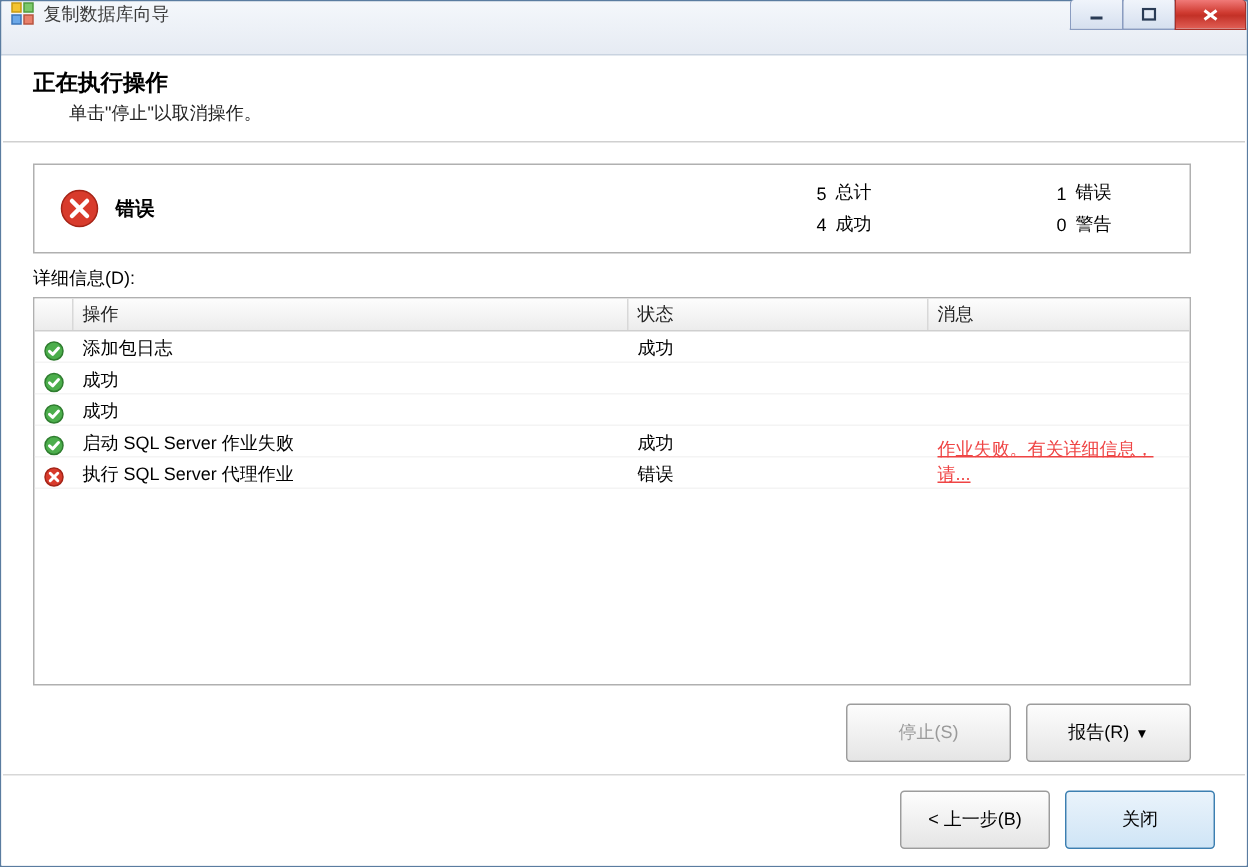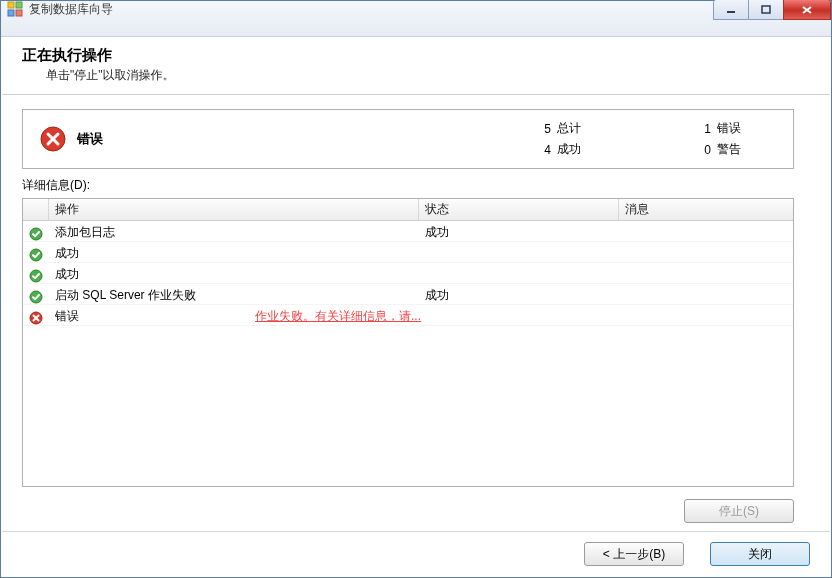--- a/index.html
+++ b/index.html
@@ -108,33 +108,33 @@
   .cell-icon{width:26px;display:flex;align-items:center;justify-content:center;}
   .cell-action{width:370px;}
   .cell-status{width:200px;}
   .cell-msg{flex:1;}
   .cell-msg a{color:#ef4444;text-decoration:underline;cursor:pointer;}
   .btn-row{
     display:flex;justify-content:flex-end;gap:10px;
     padding:12px 0 8px 0;
   }
   .btn{
-    min-width:110px;height:24px;
+    min-width:110px;height:39px;
     border:1px solid #9c9c9c;
     background:linear-gradient(#fdfdfd,#e5e5e5);
     border-radius:3px;
     display:flex;align-items:center;justify-content:center;gap:4px;
     font-size:12px;cursor:pointer;padding:0 12px;
   }
   .btn:disabled,.btn.disabled{color:#9a9a9a;}
   .btn .arrow{font-size:9px;}
   .footer{
     border-top:1px solid #d7d7d7;
     padding:10px 20px;
-    display:flex;justify-content:flex-end;gap:26px;
+    display:flex;justify-content:flex-end;gap:10px;
     background:#fff;
   }
   .footer .btn{min-width:100px;}
   .btn.primary{
     border-color:#3c7fb1;
     background:linear-gradient(#eaf3fb,#cfe5f6);
   }
   svg{display:block;}
 </style>
 </head>
@@ -252,28 +252,33 @@
               <div class="cell-msg"></div>
             </div>
             <div class="grid-row">
               <div class="cell-icon">
                 <svg width="14" height="14" viewBox="0 0 14 14">
                   <circle cx="7" cy="7" r="6" fill="#d83b2c" stroke="#a52417"></circle>
                   <line x1="4.5" y1="4.5" x2="9.5" y2="9.5" stroke="#fff" stroke-width="2" stroke-linecap="round"></line>
                   <line x1="9.5" y1="4.5" x2="4.5" y2="9.5" stroke="#fff" stroke-width="2" stroke-linecap="round"></line>
                 </svg>
               </div>
+              <div class="cell-action">执行 SQL Server 代理作业</div>
               <div class="cell-status">错误</div>
               <div class="cell-msg"><a>作业失败。有关详细信息，请...</a></div>
             </div>
           </div>
       </div>
 
       <div class="btn-row">
         <button class="btn disabled" disabled="">停止(S)</button>
+        <button class="btn">
+          <span>报告(R)</span>
+          <span class="arrow">▼</span>
+        </button>
       </div>
 
     </div>
 
     <div class="footer">
       <button class="btn">&lt; 上一步(B)</button>
       <button class="btn primary">关闭</button>
     </div>
   </div>
 </div>

